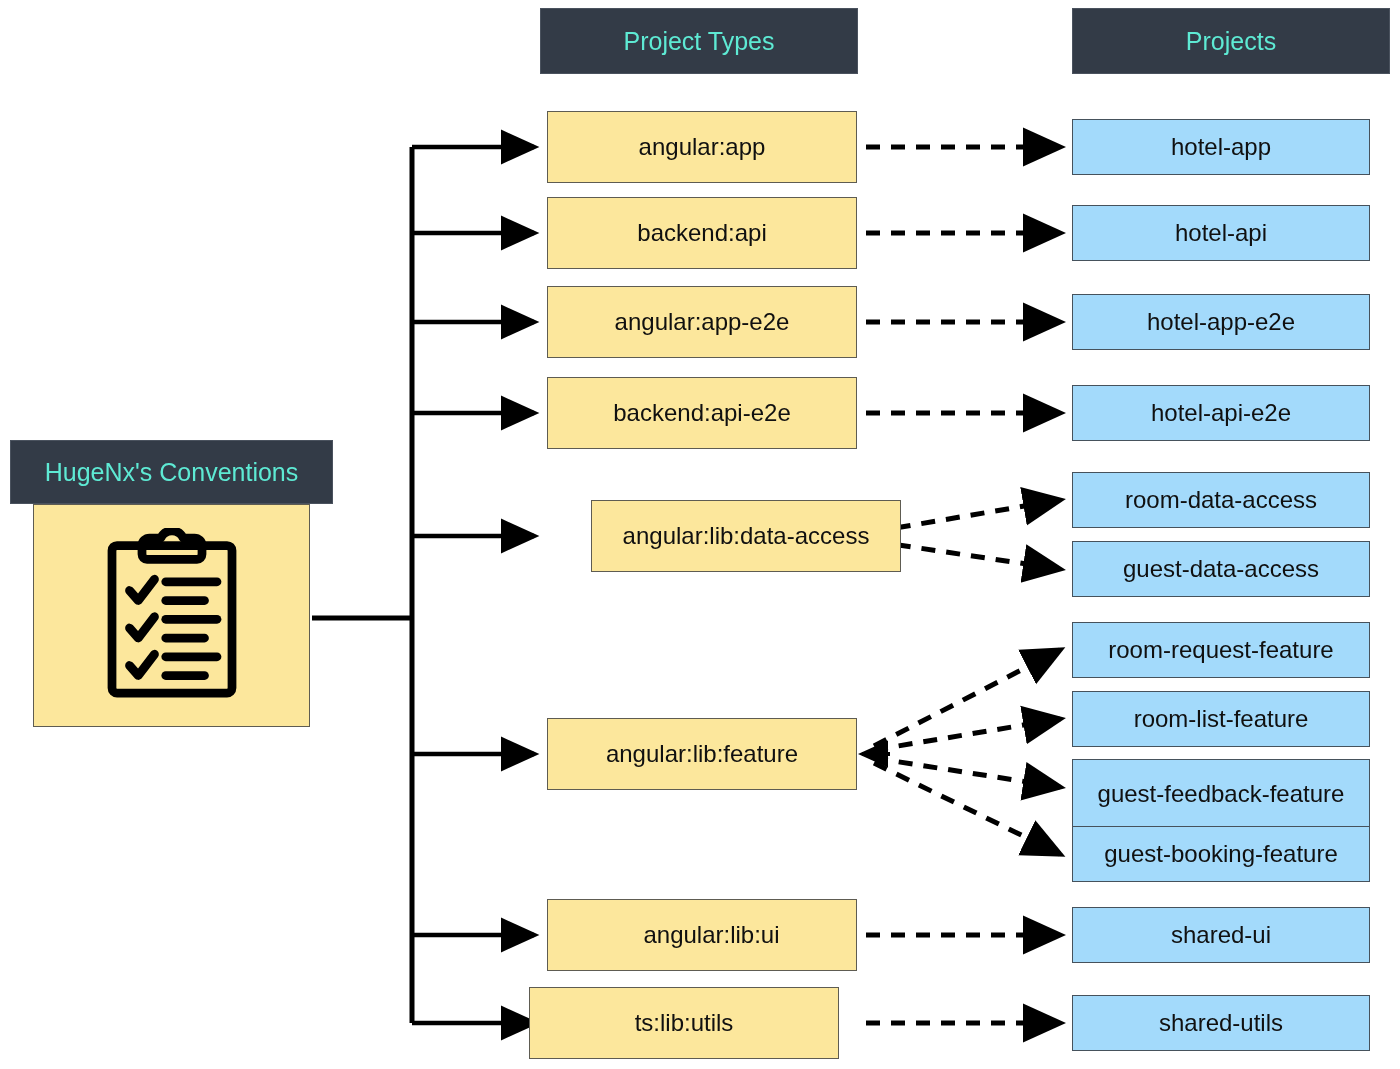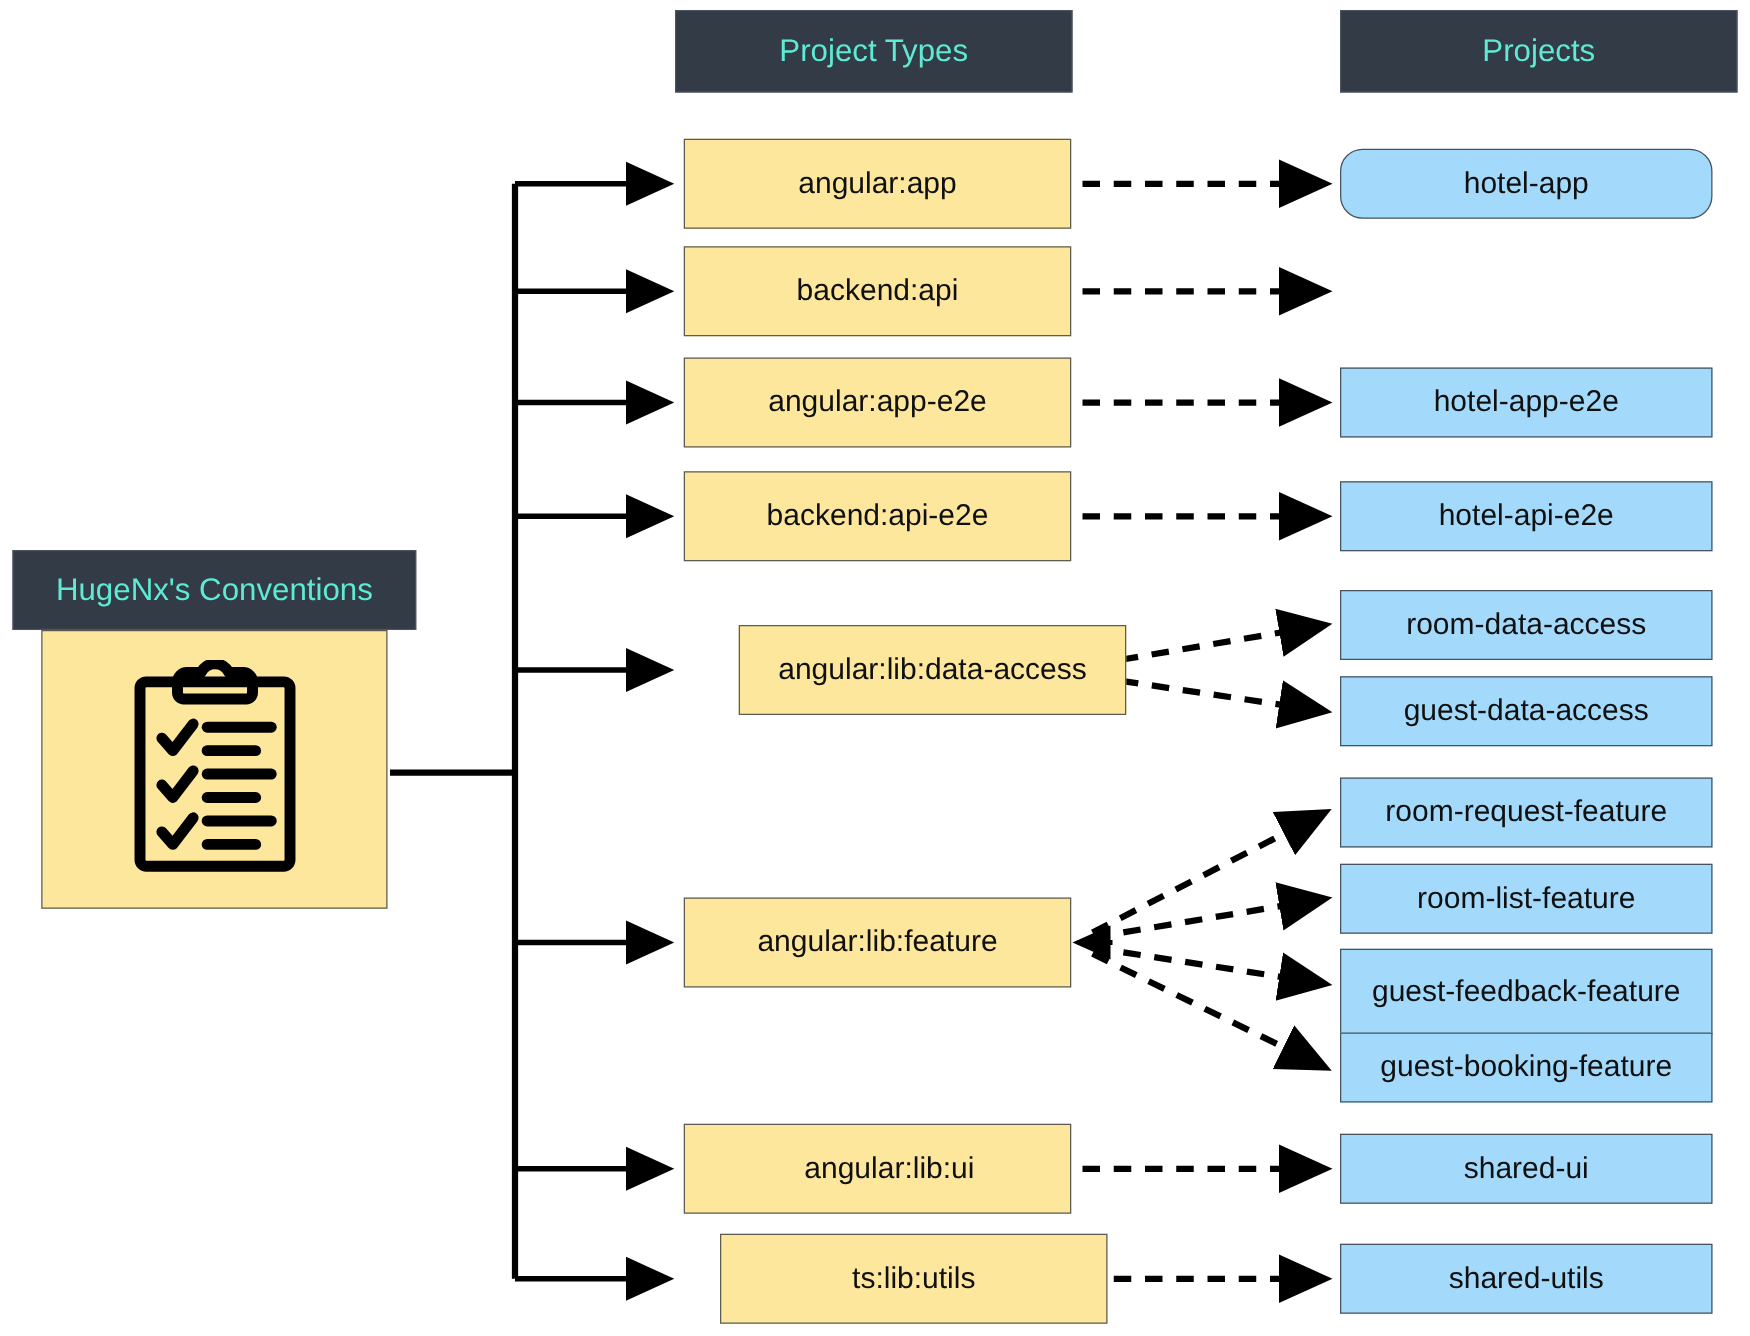--- a/index.html
+++ b/index.html
@@ -196,26 +196,29 @@
   </div>
   <div class="node type-node" style="left:547px; top:500px; width:310px; height:72px;margin-left:44px;">
     <span>angular:lib:data-access</span>
   </div>
   <div class="node type-node" style="left:547px; top:718px; width:310px; height:72px;">
     <span>angular:lib:feature</span>
   </div>
   <div class="node type-node" style="left:547px; top:899px; width:310px; height:72px;padding-left:19px;">
     <span>angular:lib:ui</span>
   </div>
-  <div class="node type-node" style="left:576px; top:987px; width:310px; height:72px;">
+  <div class="node type-node" style="left:529px; top:987px; width:310px; height:72px;">
     <span>ts:lib:utils</span>
   </div>
 
-  <div class="node proj-node" style="left:1072px; top:119px; width:298px; height:56px;border-radius:18px;">
+  <div class="node proj-node" style="left:1072px; top:119px; width:298px; height:56px;">
     <span>hotel-app</span>
+  </div>
+  <div class="node proj-node" style="left:1072px; top:205px; width:298px; height:56px;">
+    <span>hotel-api</span>
   </div>
   <div class="node proj-node" style="left:1072px; top:294px; width:298px; height:56px;">
     <span>hotel-app-e2e</span>
   </div>
   <div class="node proj-node" style="left:1072px; top:385px; width:298px; height:56px;">
     <span>hotel-api-e2e</span>
   </div>
   <div class="node proj-node" style="left:1072px; top:472px; width:298px; height:56px;">
     <span>room-data-access</span>
   </div>

